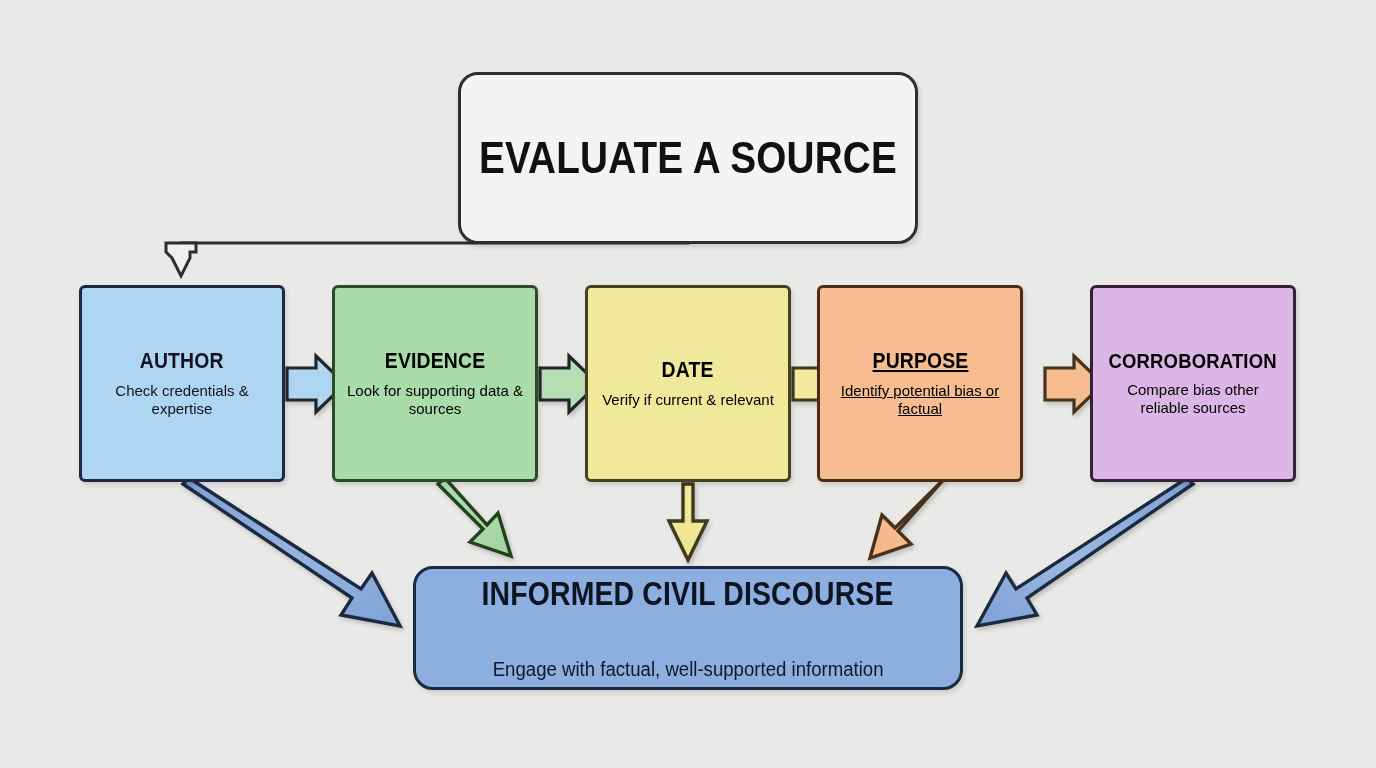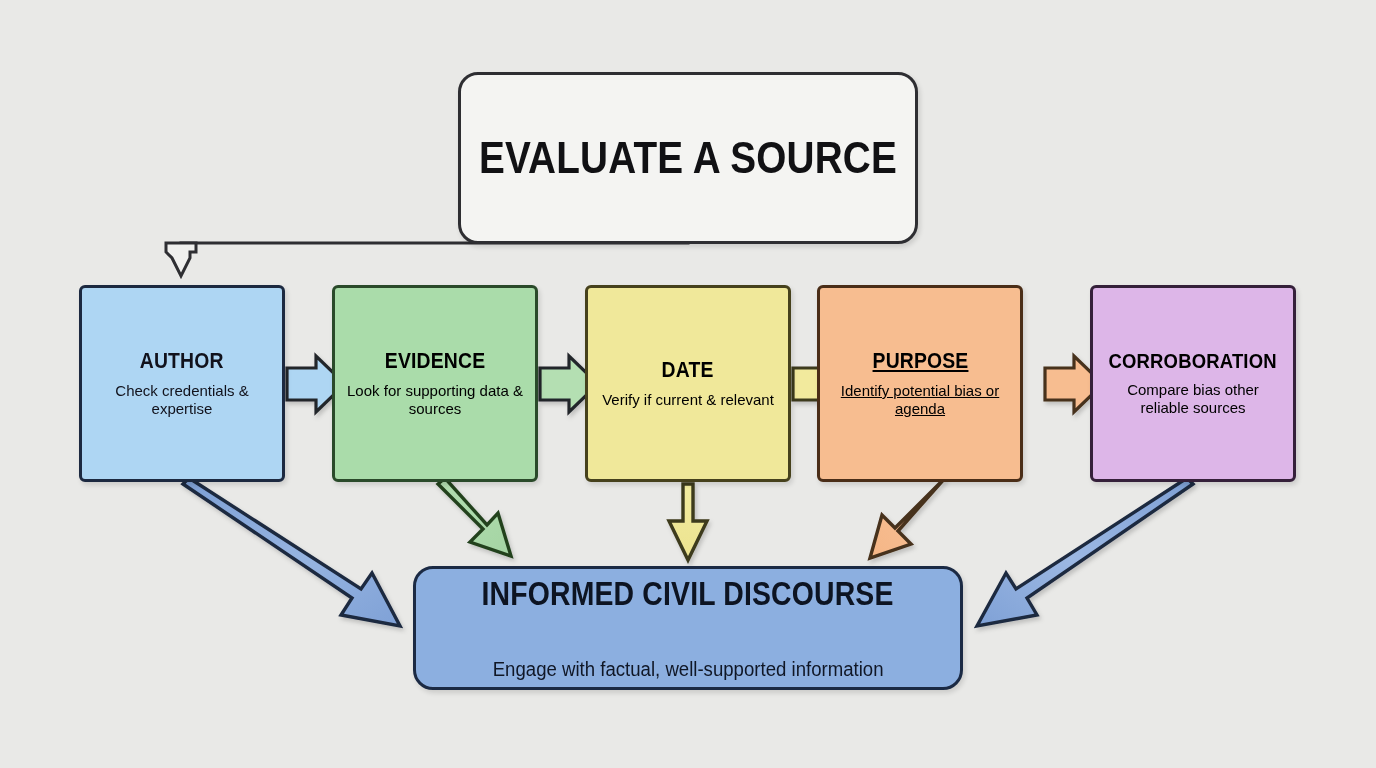--- a/index.html
+++ b/index.html
@@ -233,21 +233,21 @@
     <div class="desc">Look for supporting data &amp; sources</div>
   </div>
 
   <div class="node step" id="step-date">
     <div class="title">DATE</div>
     <div class="desc">Verify if current &amp; relevant</div>
   </div>
 
   <div class="node step" id="step-purpose">
     <div class="title">PURPOSE</div>
-    <div class="desc">Identify potential bias or agenda</div>
+    <div class="desc">Identify potential bias or factual</div>
   </div>
 
   <div class="node step" id="step-corroboration">
     <div class="title">CORROBORATION</div>
     <div class="desc">Compare bias other reliable sources</div>
   </div>
 
   <div class="node" id="outcome-node">
     <div class="title">INFORMED CIVIL DISCOURSE</div>
     <div class="desc">Engage with factual, well-supported information</div>

